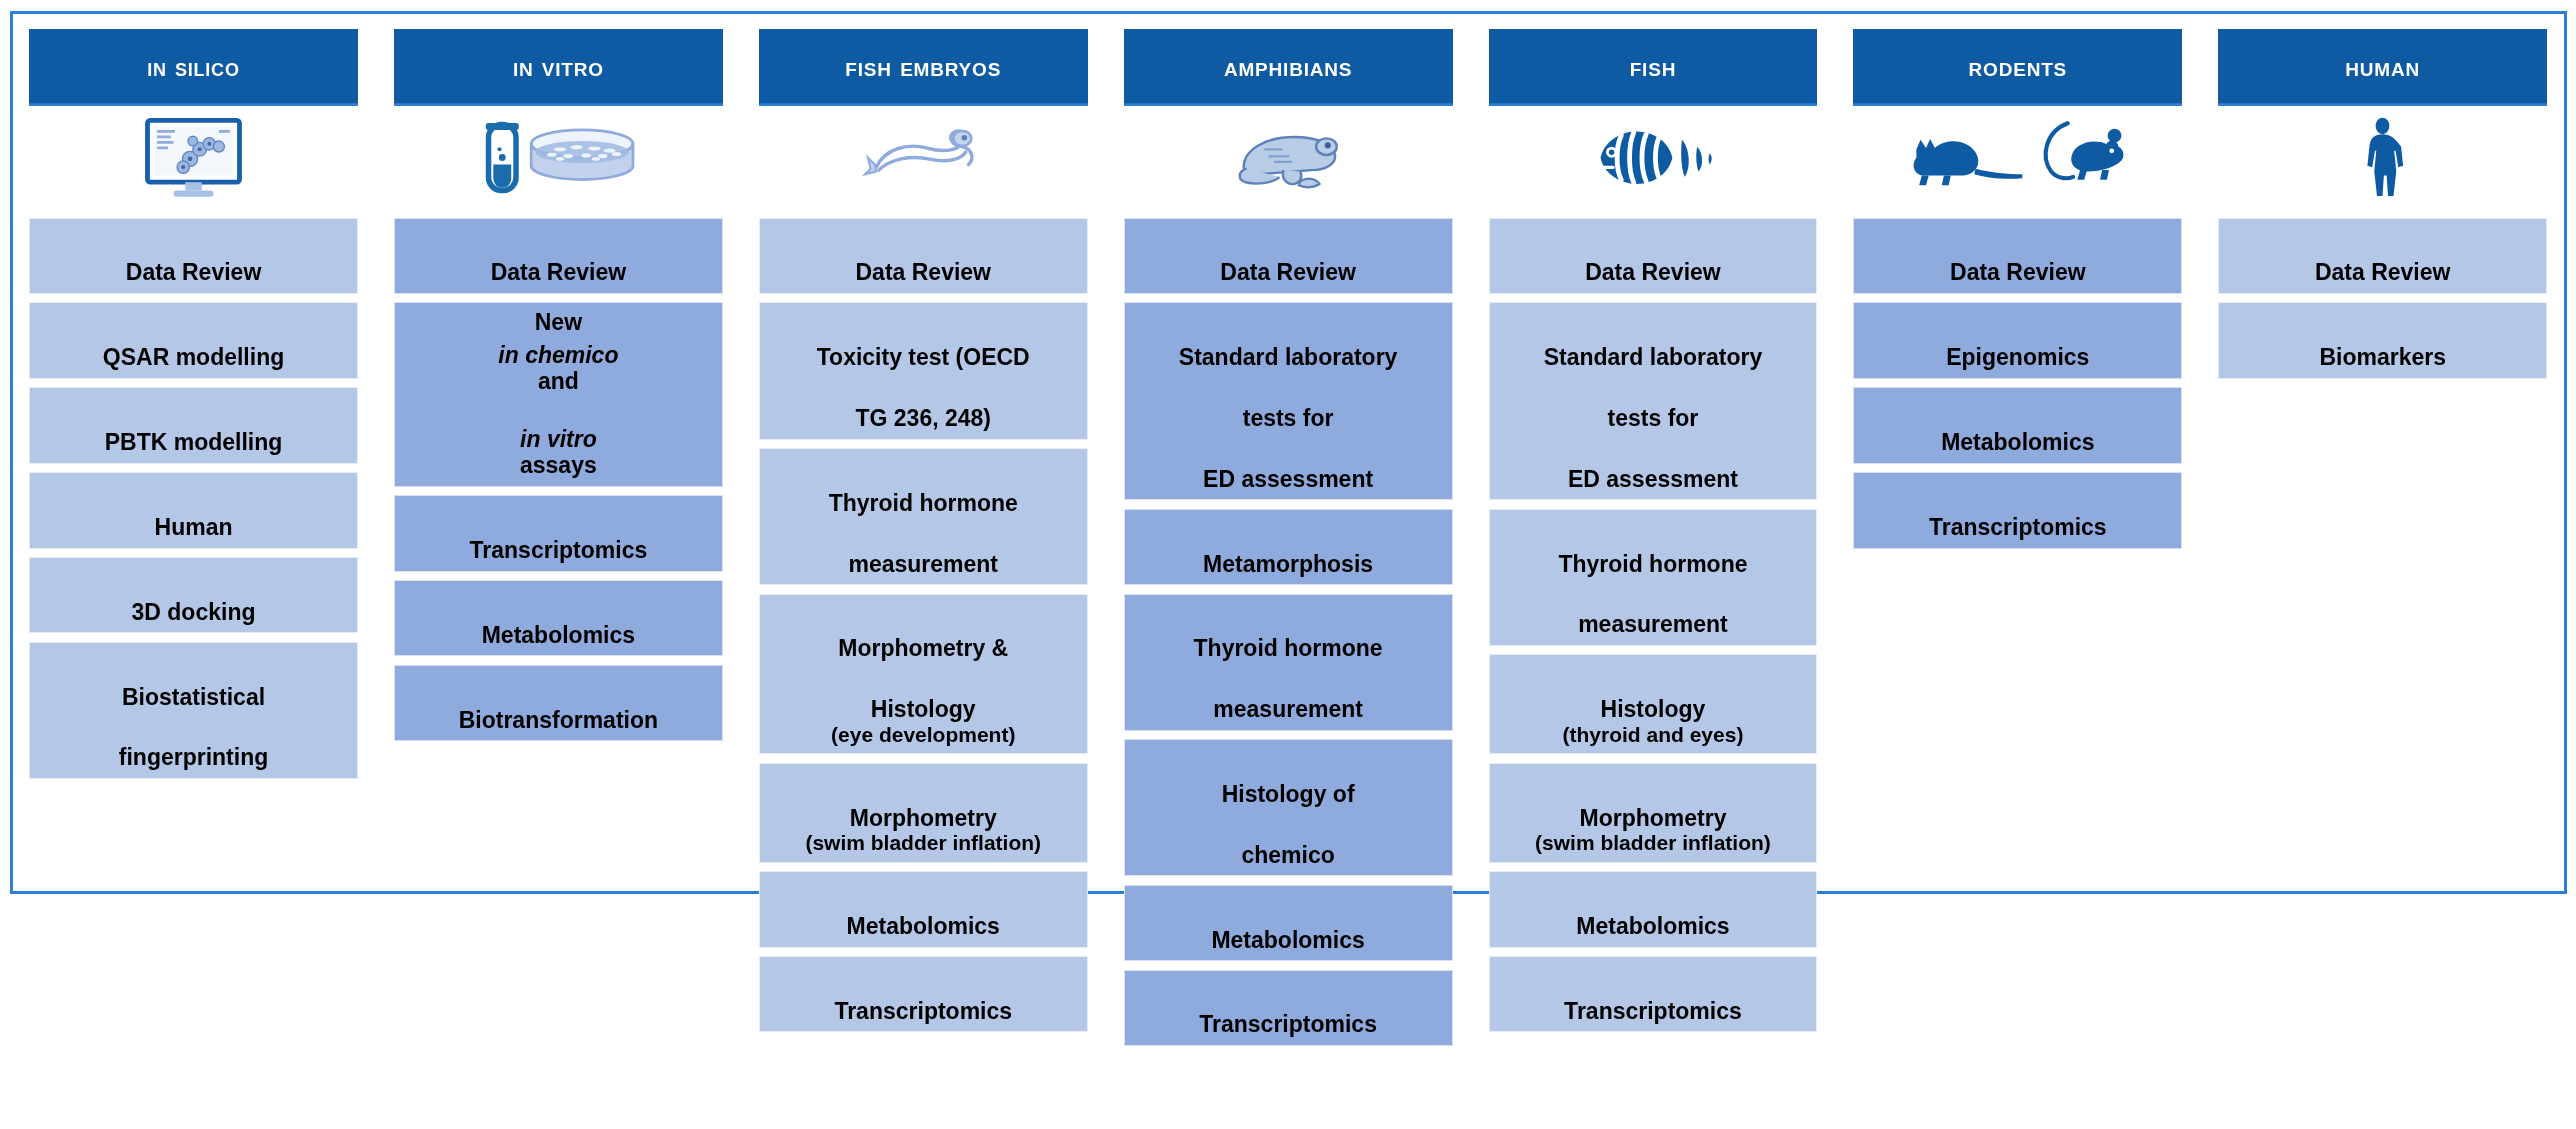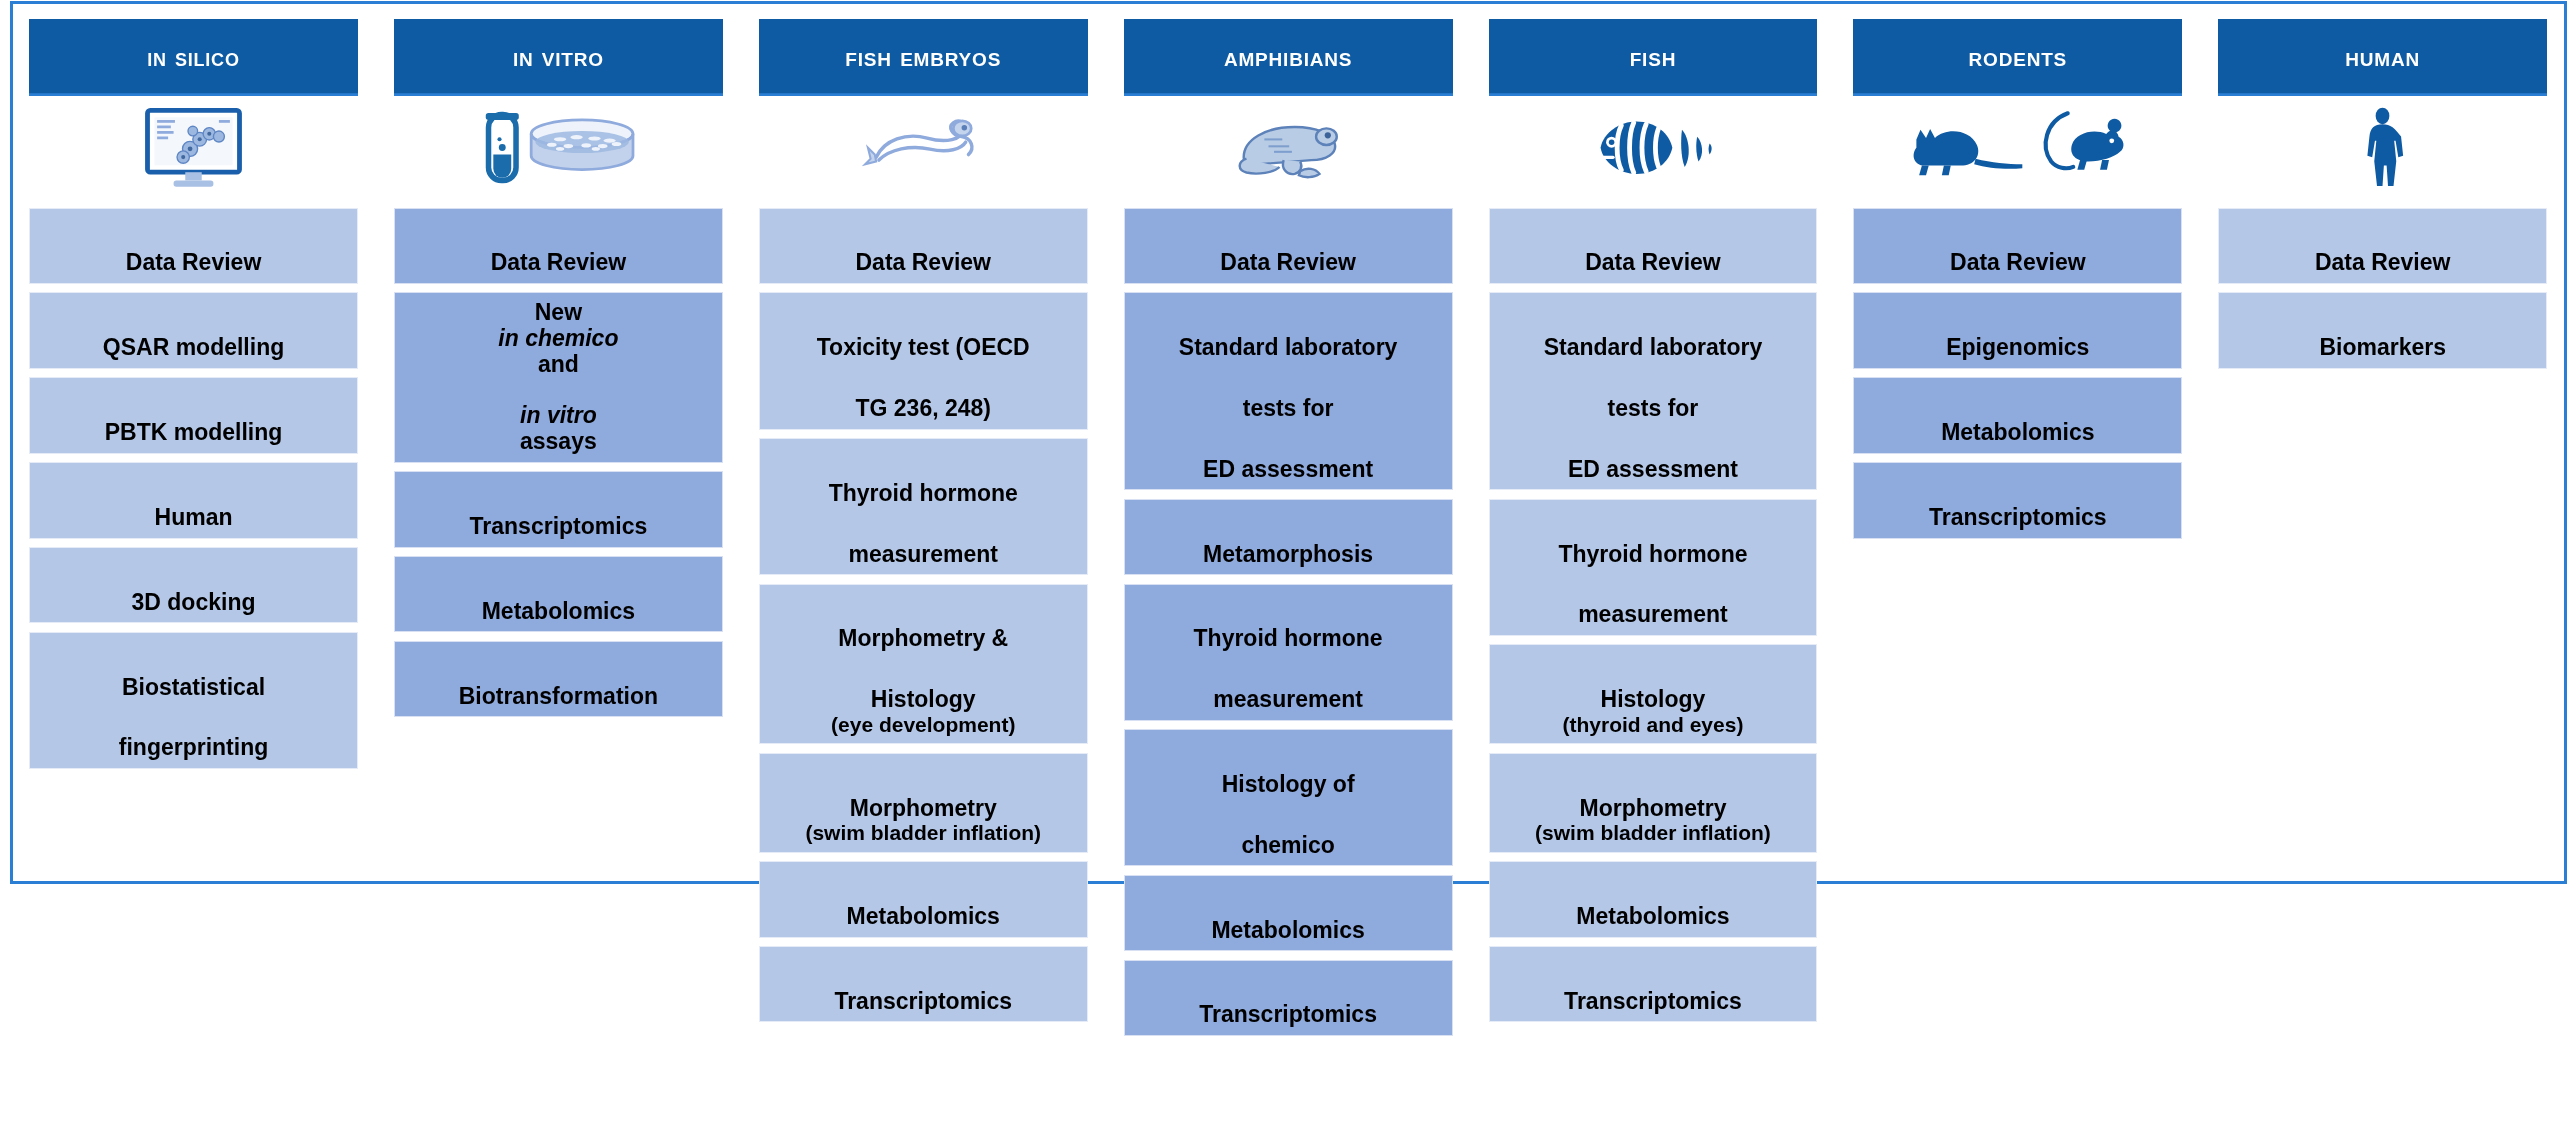--- a/index.html
+++ b/index.html
@@ -2,21 +2,21 @@
 <html style="font-size:11px"><head>
 <meta charset="utf-8">
 <style>
   html,body{margin:0;padding:0;background:#ffffff;}
   body{font-family:"Liberation Sans",sans-serif;}
   #root{
     position:relative;width:2576px;height:1130px;background:#ffffff;
     box-sizing:border-box;
   }
   .frame{
-    position:absolute;left:9.6px;top:1px;width:2557px;height:883px;
+    position:absolute;left:9.6px;top:11px;width:2557px;height:883px;
     border:3.4px solid #2a7fd4;box-sizing:border-box;background:#ffffff;
   }
   .grid{
     position:absolute;left:16.5px;top:15px;right:16.5px;bottom:9.6px;
     display:flex;gap:36px;align-items:flex-start;
   }
   .col{flex:1 1 0;display:flex;flex-direction:column;min-width:0;}
 
   .col-header{
     height:77px;display:flex;align-items:center;justify-content:center;
@@ -40,21 +40,21 @@
     min-height:74px;display:flex;flex-direction:column;
     align-items:center;justify-content:center;text-align:center;
     color:#000000;font-weight:700;font-size:23px;line-height:1.12;
     padding:6.9px 6.9px;box-sizing:border-box;
     border:0.7px solid rgba(255,255,255,.65);
   }
   .cell.light{background:#b4c7e7;}
   .cell.medium{background:#8faadc;}
   .cell .sub{font-size:21px;font-weight:700;display:block;}
   .cell .line{display:block;margin-top:35px;}
-  .cell i{font-style:italic;}
+  .cell i{font-style:italic;margin-top:7px;}
 
   
   .col:nth-child(1) .col-header{font-size:26px;}
 </style>
 </head>
 <body>
 
 <div id="root">
   <div class="frame">
     <div class="grid" id="grid">

